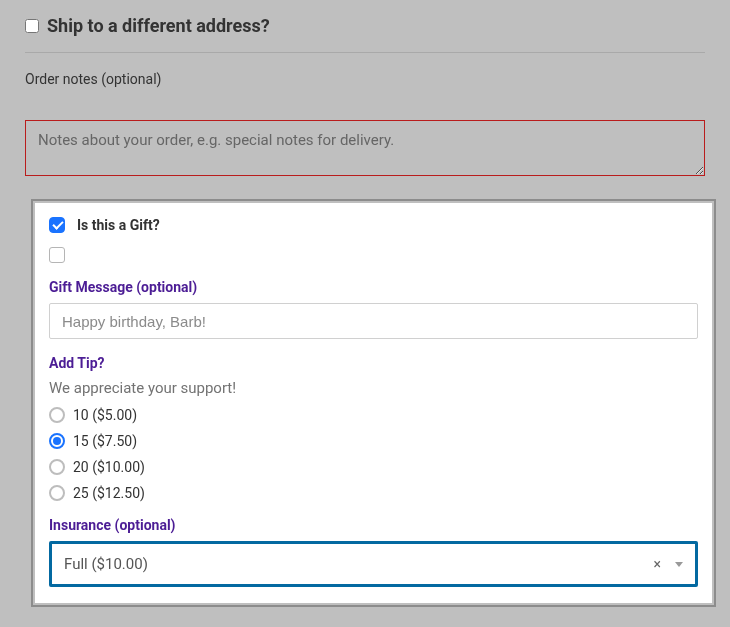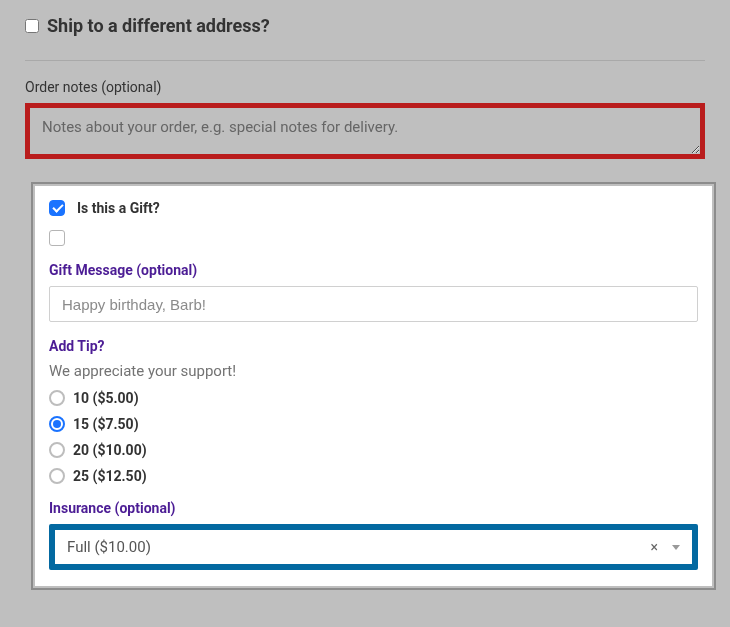--- a/index.html
+++ b/index.html
@@ -16,21 +16,21 @@
       background: #bfbfbf;
       padding: 0;
     }
     .section-top {
       padding: 15px 25px 20px 25px;
     }
     .ship-row {
       display: flex;
       align-items: center;
       border-bottom: 1px solid #a9a9a9;
-      padding-bottom: 24px;
+      padding-bottom: 16px;
       margin-bottom: 18px;
     }
     .ship-row input[type="checkbox"] {
       margin-right: 8px;
       width: 14px;
       height: 14px;
       accent-color: #555;
     }
     .ship-row label {
       font-size: 18px;
@@ -41,27 +41,28 @@
     .form-label {
       display: block;
       font-size: 14px;
       font-weight: 400;
       color: #333;
       margin-bottom: 8px;
     }
     .notes-textarea {
       width: 100%;
       height: 56px;
-      border: 5px solid #b91c1c;
+      border: 1px solid #b91c1c;
       background: #bfbfbf;
       padding: 10px 12px;
       font-size: 15px;
       font-family: inherit;
       color: #333;
       resize: vertical;
+      margin-top: 25px;
     }
     .notes-textarea::placeholder { color: #666; }
 
     .highlight-panel {
       background: #fff;
       margin: 0 18px 14px 35px;
       padding: 14px 14px 16px 14px;
       outline: 2px solid #8c8c8c;
       outline-offset: 2px;
     }
@@ -135,21 +136,21 @@
       margin-bottom: 10px;
       margin-top: 6px;
     }
     .radio-row {
       display: flex;
       align-items: center;
       margin-bottom: 10px;
     }
     .radio-row label {
       font-size: 14px;
-      font-weight: 700;
+      font-weight: 400;
       color: #333;
       margin-left: 8px;
     }
     .rb {
       appearance: none;
       width: 16px;
       height: 16px;
       border-radius: 50%;
       border: 2px solid #bdbdbd;
       background: #fff;
@@ -164,21 +165,21 @@
       content: "";
       position: absolute;
       left: 2px; top: 2px;
       width: 8px; height: 8px;
       border-radius: 50%;
       background: #1a73ff;
     }
     .select-wrap {
       width: 100%;
       height: 46px;
-      border: 6px solid #0369a1;
+      border: 3px solid #0369a1;
       border-radius: 2px;
       display: flex;
       align-items: center;
       padding: 0 12px;
       cursor: pointer;
       position: relative;
     }
     .select-value {
       flex: 1;
       font-size: 15px;

